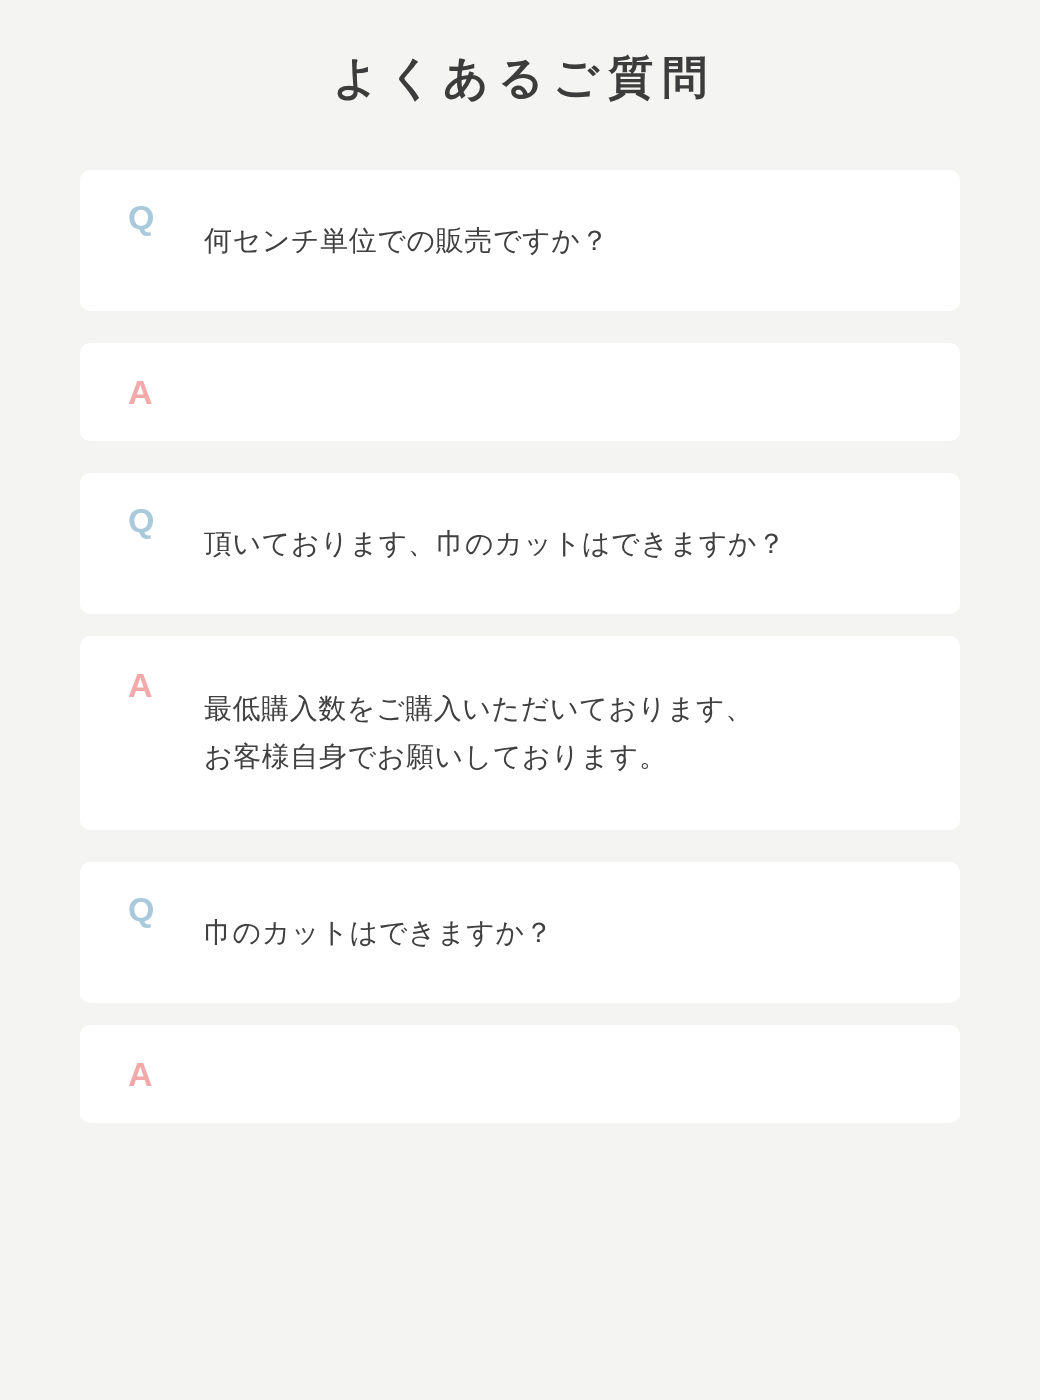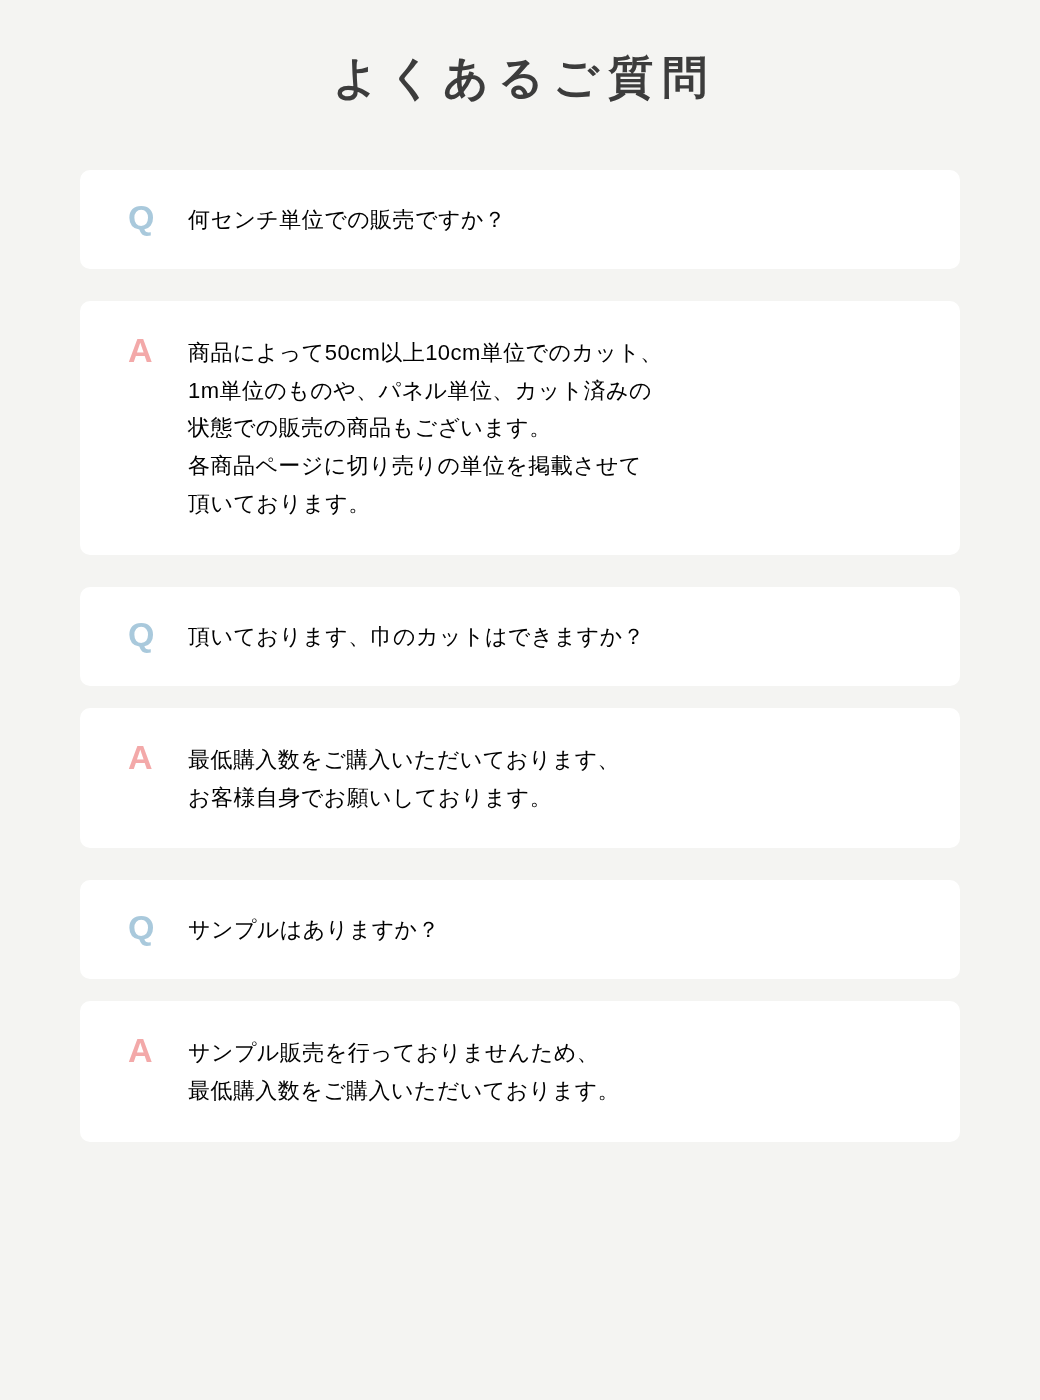--- a/index.html
+++ b/index.html
@@ -60,26 +60,26 @@
     text-align: left;
   }
   .marker.q {
     color: #a9c9dc;
   }
   .marker.a {
     color: #f3a9a9;
   }
   .faq-text {
     flex: 1 1 auto;
-    font-size: 22px;
+    font-size: 28px;
     line-height: 1.72;
-    color: #000000;
+    color: #404040;
     letter-spacing: 0.02em;
     white-space: pre-line;
-    margin: 0;
+    margin: 16px;
     padding-top: 1px;
   }
   .gap-lg { height: 32px; }
   .gap-sm { height: 22px; }
 </style>
 </head>
 <body>
 
 <div class="page">
 
@@ -87,47 +87,40 @@
 
   <div class="faq-list">
 
     <div class="faq-card question">
       <div class="marker q">Q</div>
       <p class="faq-text">何センチ単位での販売ですか？</p>
     </div>
     <div class="gap-lg"></div>
     <div class="faq-card answer">
       <div class="marker a">A</div>
-      <p class="faq-text">商品によって50cm以上10cm単位でのカット、
-1m単位のものや、パネル単位、カット済みの
-状態での販売の商品もございます。
-各商品ページに切り売りの単位を掲載させて
-頂いております。</p>
     </div>
 
     <div class="gap-lg"></div>
 
     <div class="faq-card question">
       <div class="marker q">Q</div>
       <p class="faq-text">頂いております、巾のカットはできますか？</p>
     </div>
     <div class="gap-sm"></div>
     <div class="faq-card answer">
       <div class="marker a">A</div>
       <p class="faq-text">最低購入数をご購入いただいております、
 お客様自身でお願いしております。</p>
     </div>
 
     <div class="gap-lg"></div>
 
     <div class="faq-card question">
       <div class="marker q">Q</div>
-      <p class="faq-text">サンプルはありますか？</p>
+      <p class="faq-text">巾のカットはできますか？</p>
     </div>
     <div class="gap-sm"></div>
     <div class="faq-card answer">
       <div class="marker a">A</div>
-      <p class="faq-text">サンプル販売を行っておりませんため、
-最低購入数をご購入いただいております。</p>
     </div>
 
   </div>
 </div>
 
 </body></html>

